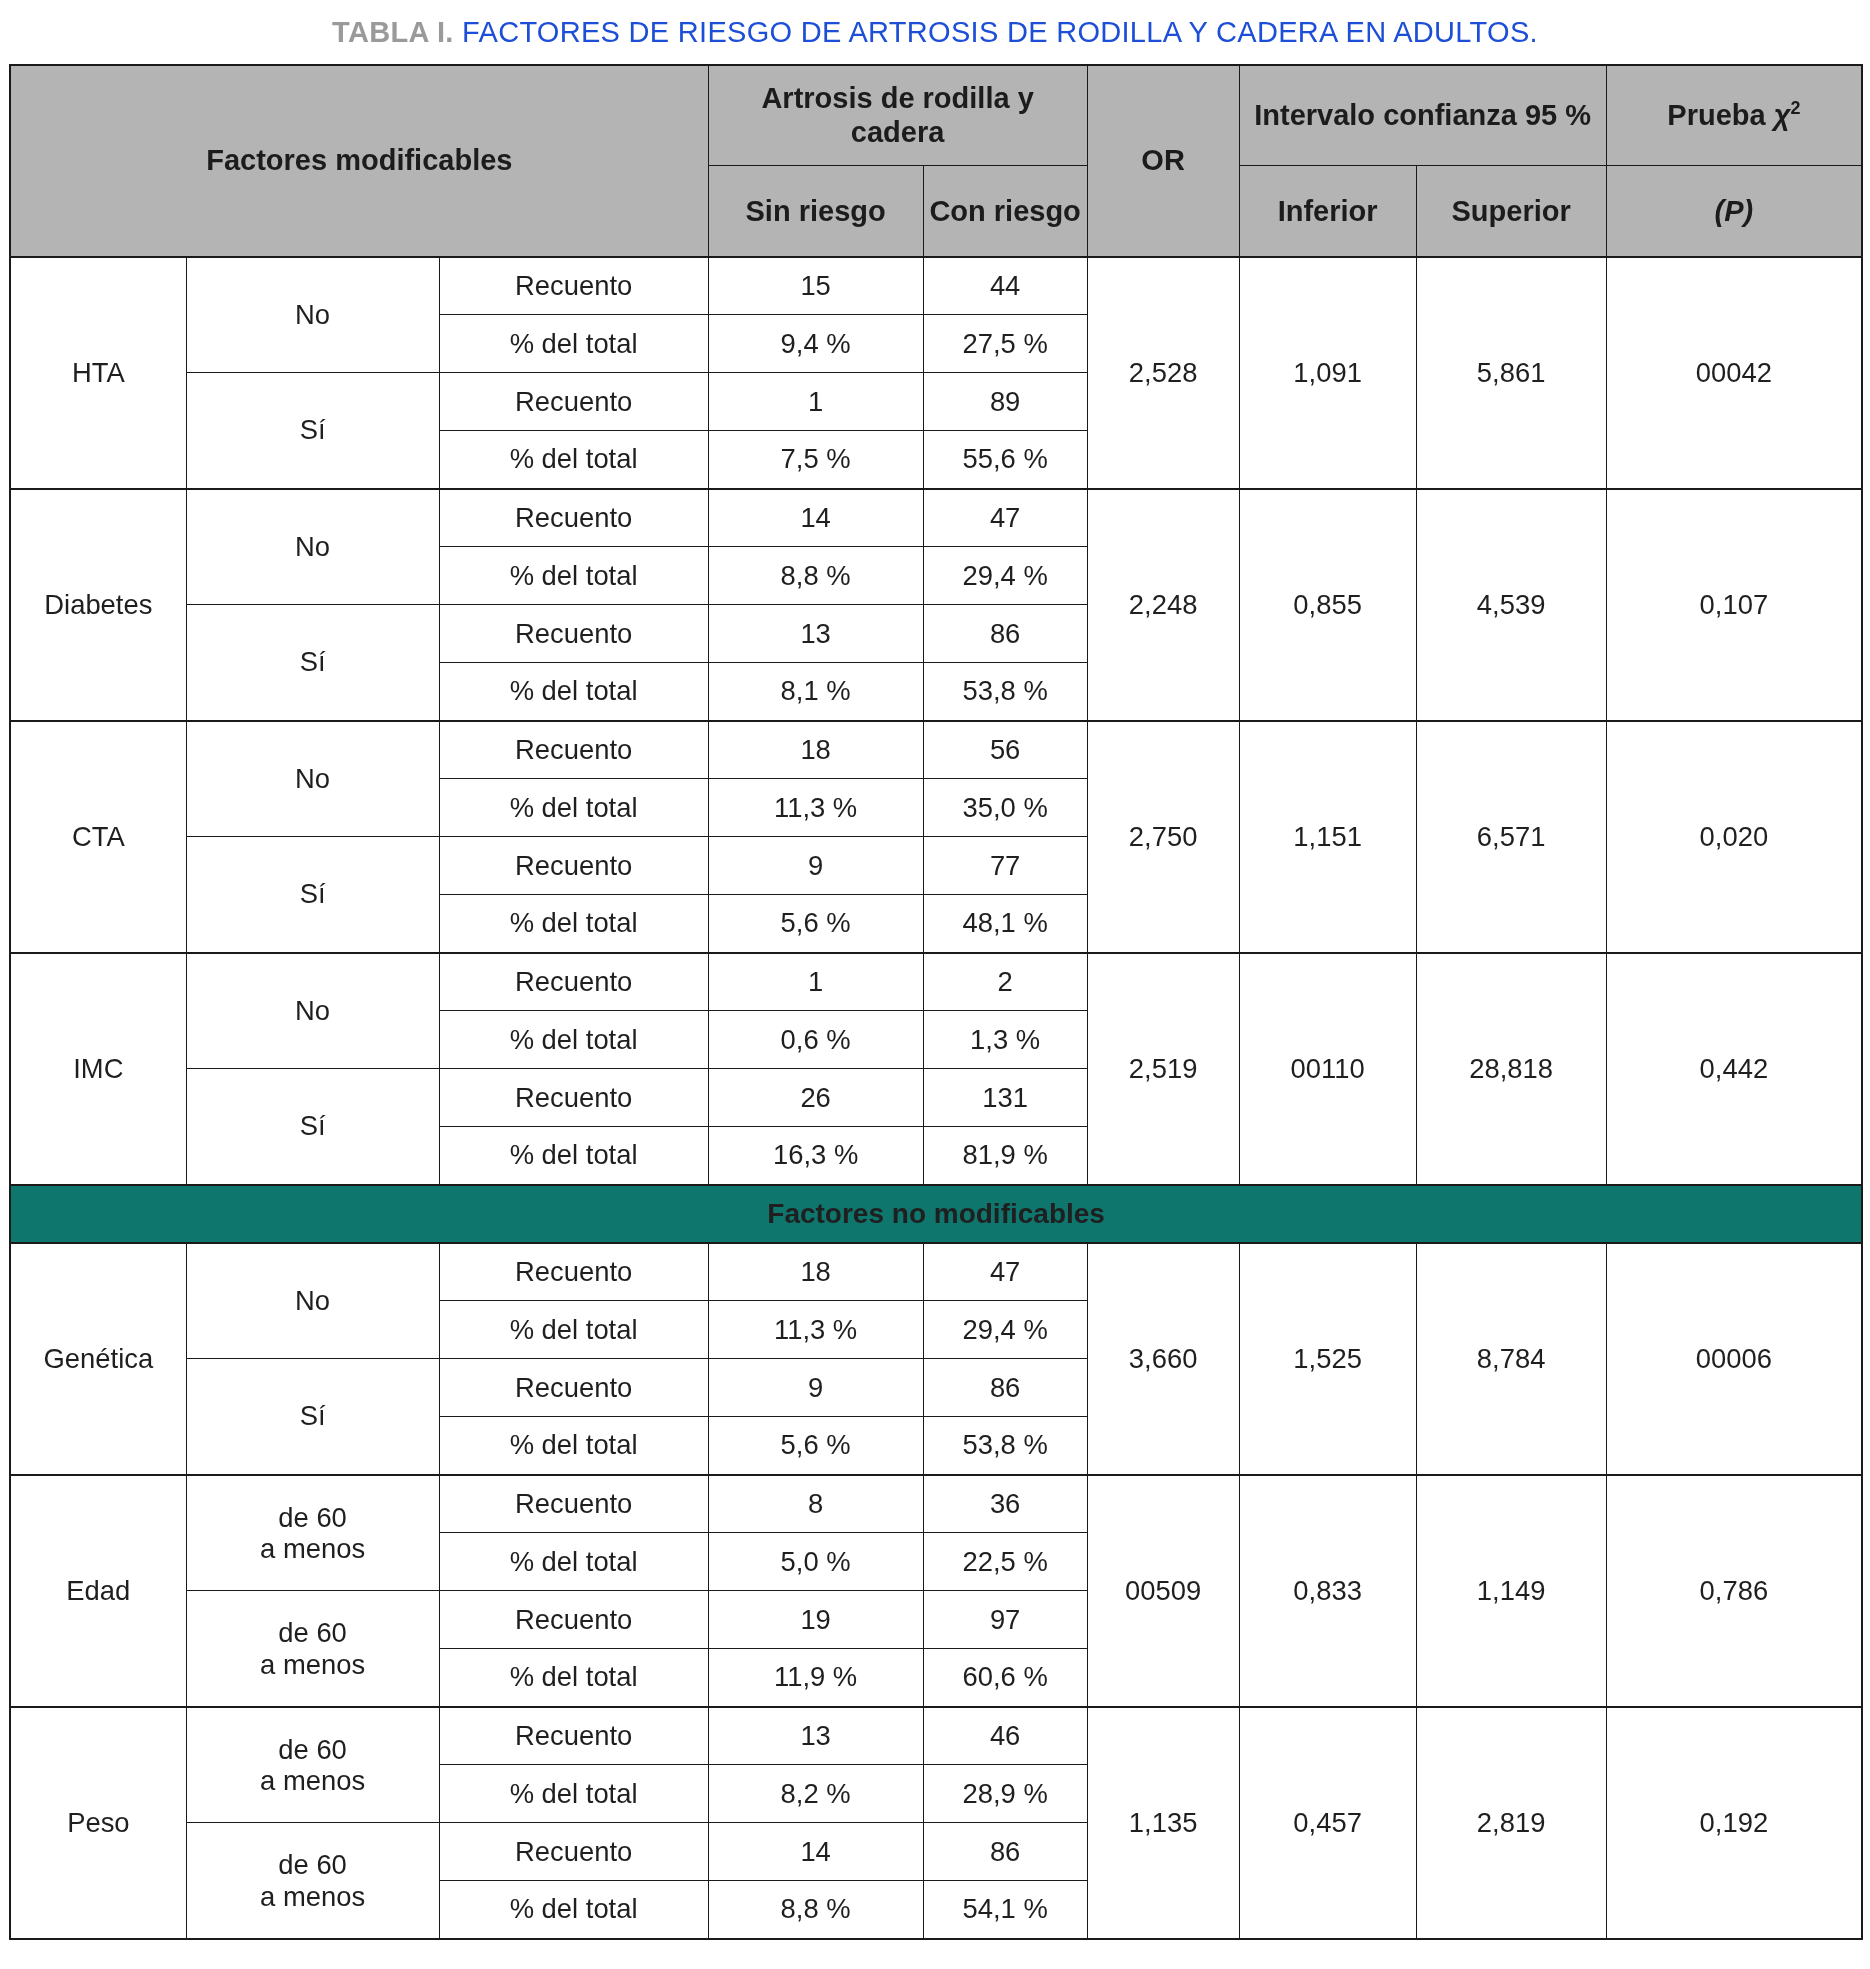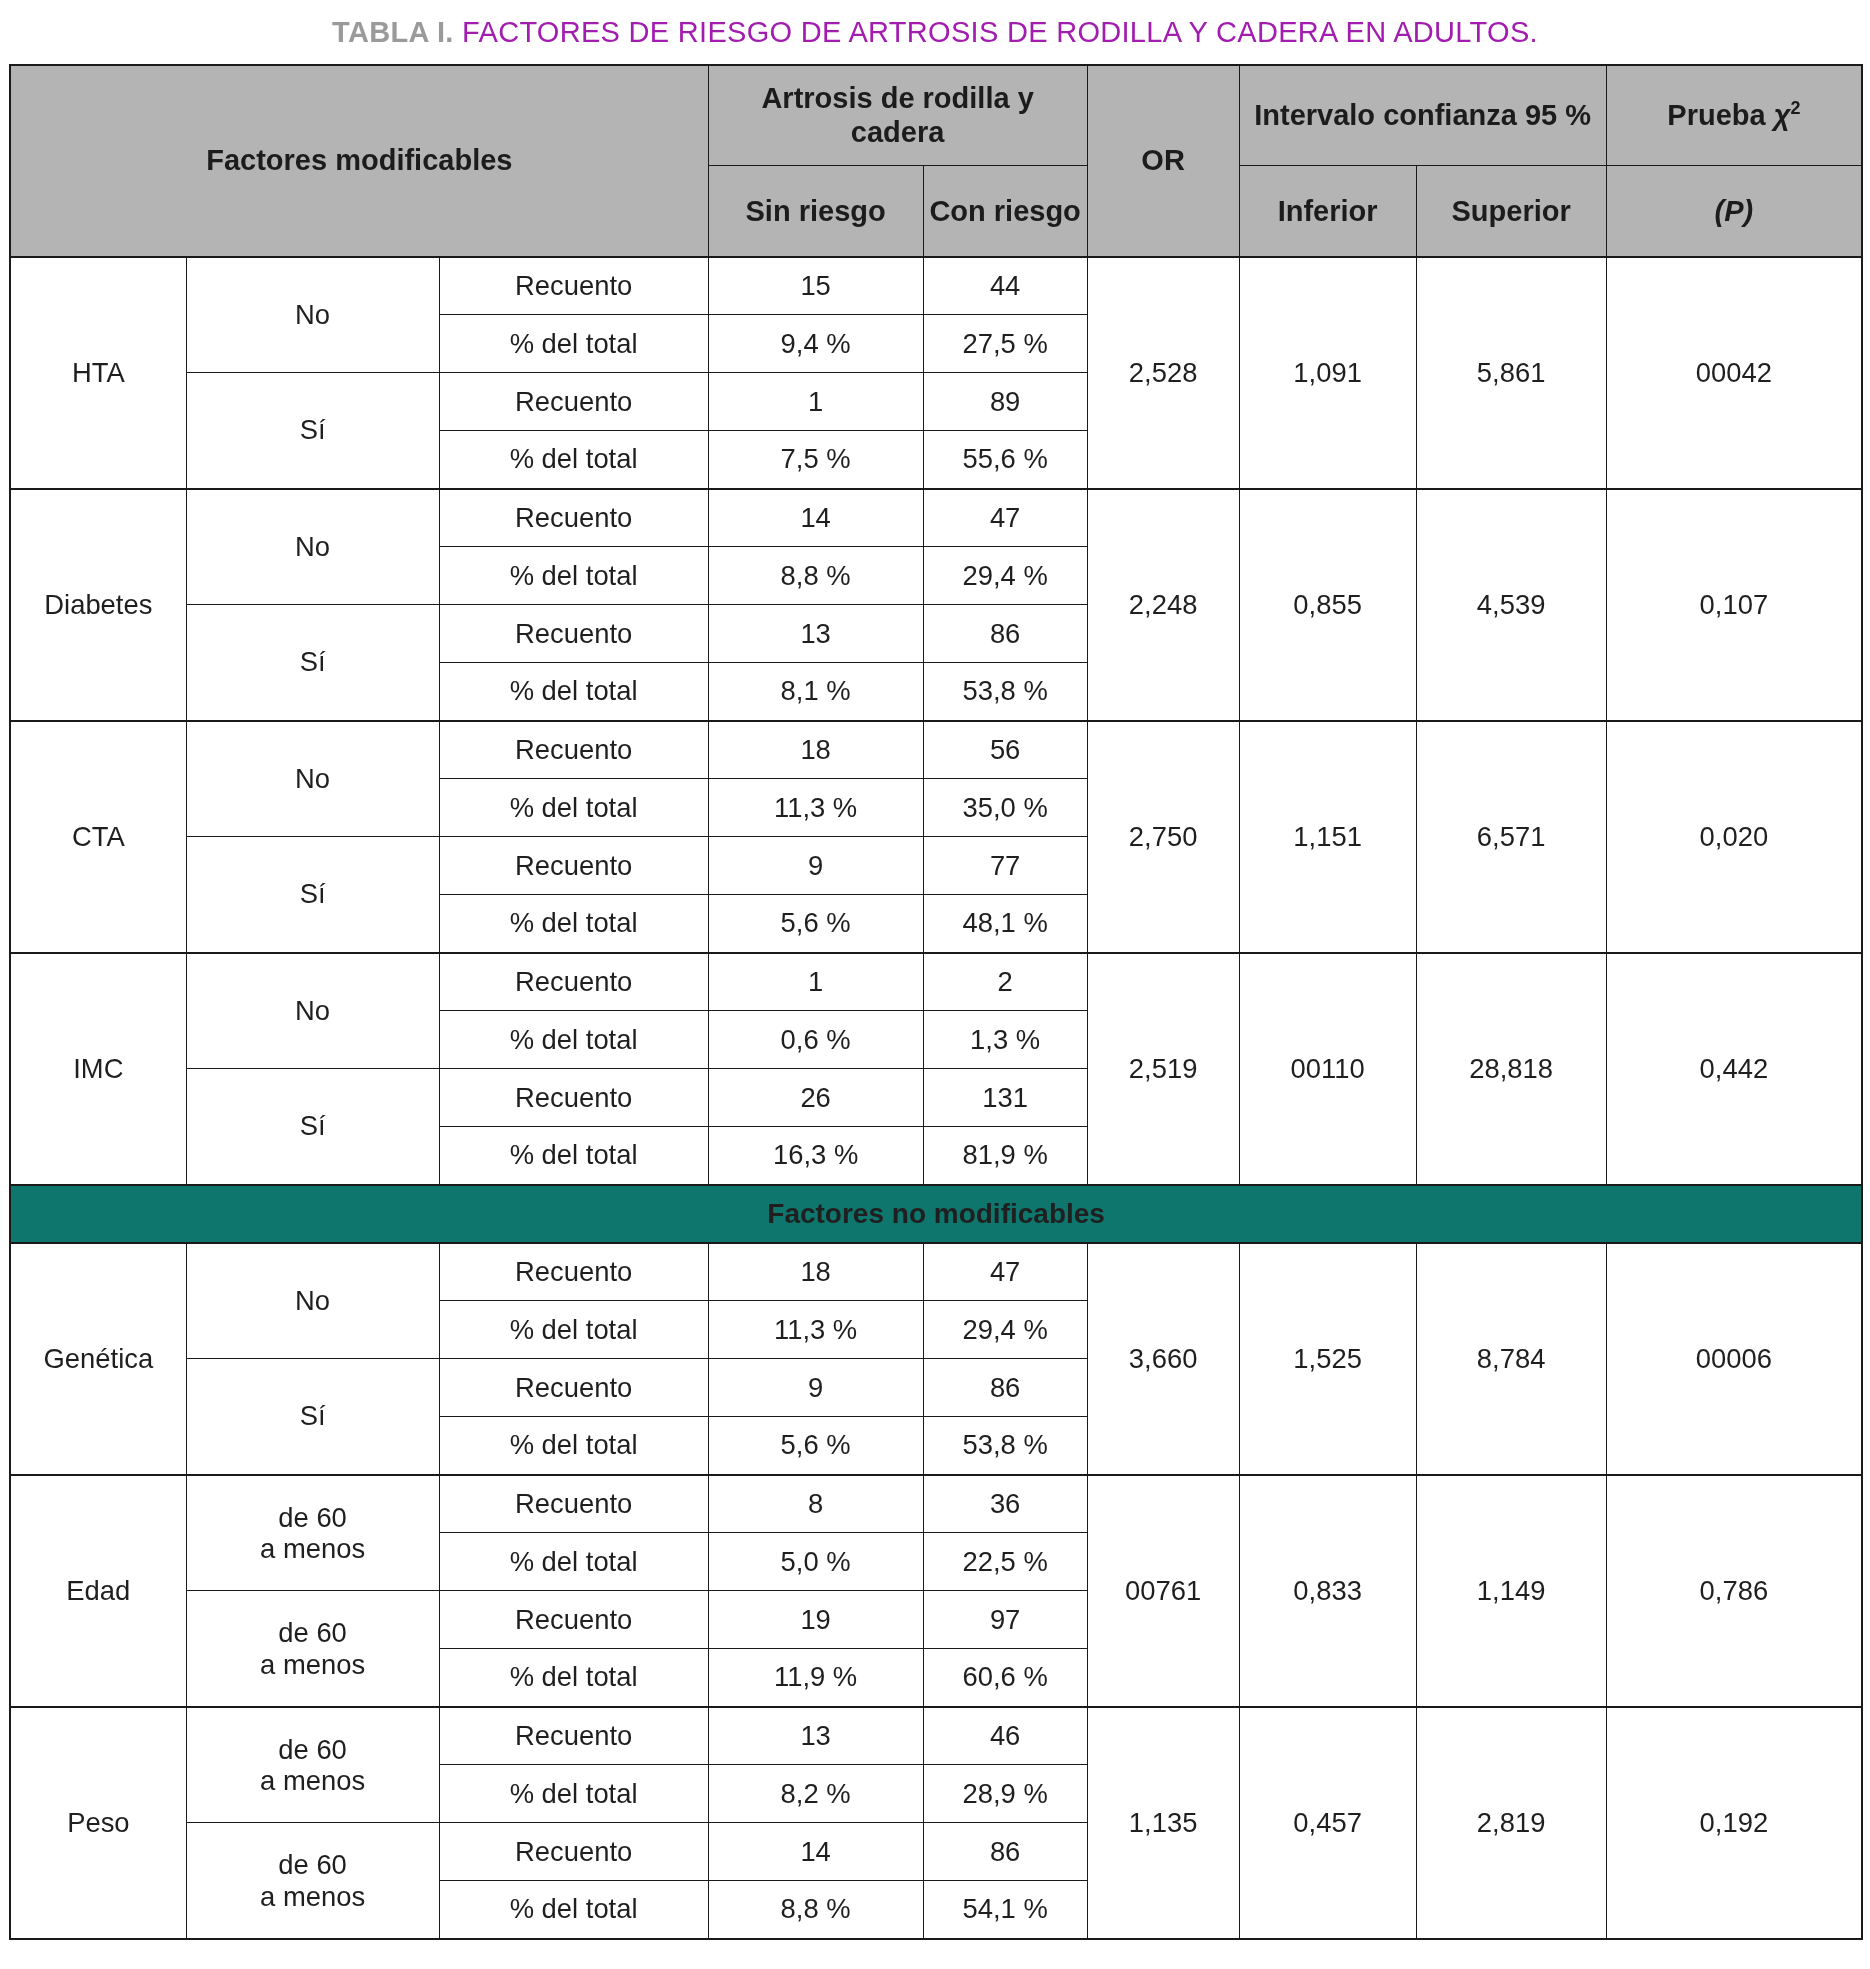--- a/index.html
+++ b/index.html
@@ -13,21 +13,21 @@
   .page { padding: 7.3px 9.1px 0 9.1px; }
 
   .title {
     text-align: center;
     font-size: 29px;
     padding: 9.1px 0 14.6px 0;
     letter-spacing: 0.3px;
     white-space: nowrap;
   }
   .title .title-label { color: #9a9a9a; font-weight: bold; text-align: center; }
-  .title .title-text  { color: #a21caf; font-weight: normal; }
+  .title .title-text  { color: #1d4ed8; font-weight: normal; }
 
   table.risk {
     border-collapse: collapse;
     table-layout: fixed;
     width: 1852px;
     border: 2.7px solid #1a1a1a;
   }
   th, td {
     border: 1.8px solid #1a1a1a;
     text-align: center;
@@ -243,21 +243,21 @@
         </tr>
         <tr class="group-first">
           <td rowspan="4" class="factor-cell">Edad</td>
           <td rowspan="2" class="level-cell">
             <div class="line">de 60</div>
             <div class="line">a menos</div>
           </td>
           <td>Recuento</td>
           <td>8</td>
           <td>36</td>
-          <td rowspan="4" class="stat-cell">00761</td>
+          <td rowspan="4" class="stat-cell">00509</td>
           <td rowspan="4" class="stat-cell">0,833</td>
           <td rowspan="4" class="stat-cell">1,149</td>
           <td rowspan="4" class="stat-cell">0,786</td>
         </tr>
         <tr>
           <td>% del total</td>
           <td>5,0 %</td>
           <td>22,5 %</td>
         </tr>
         <tr>

